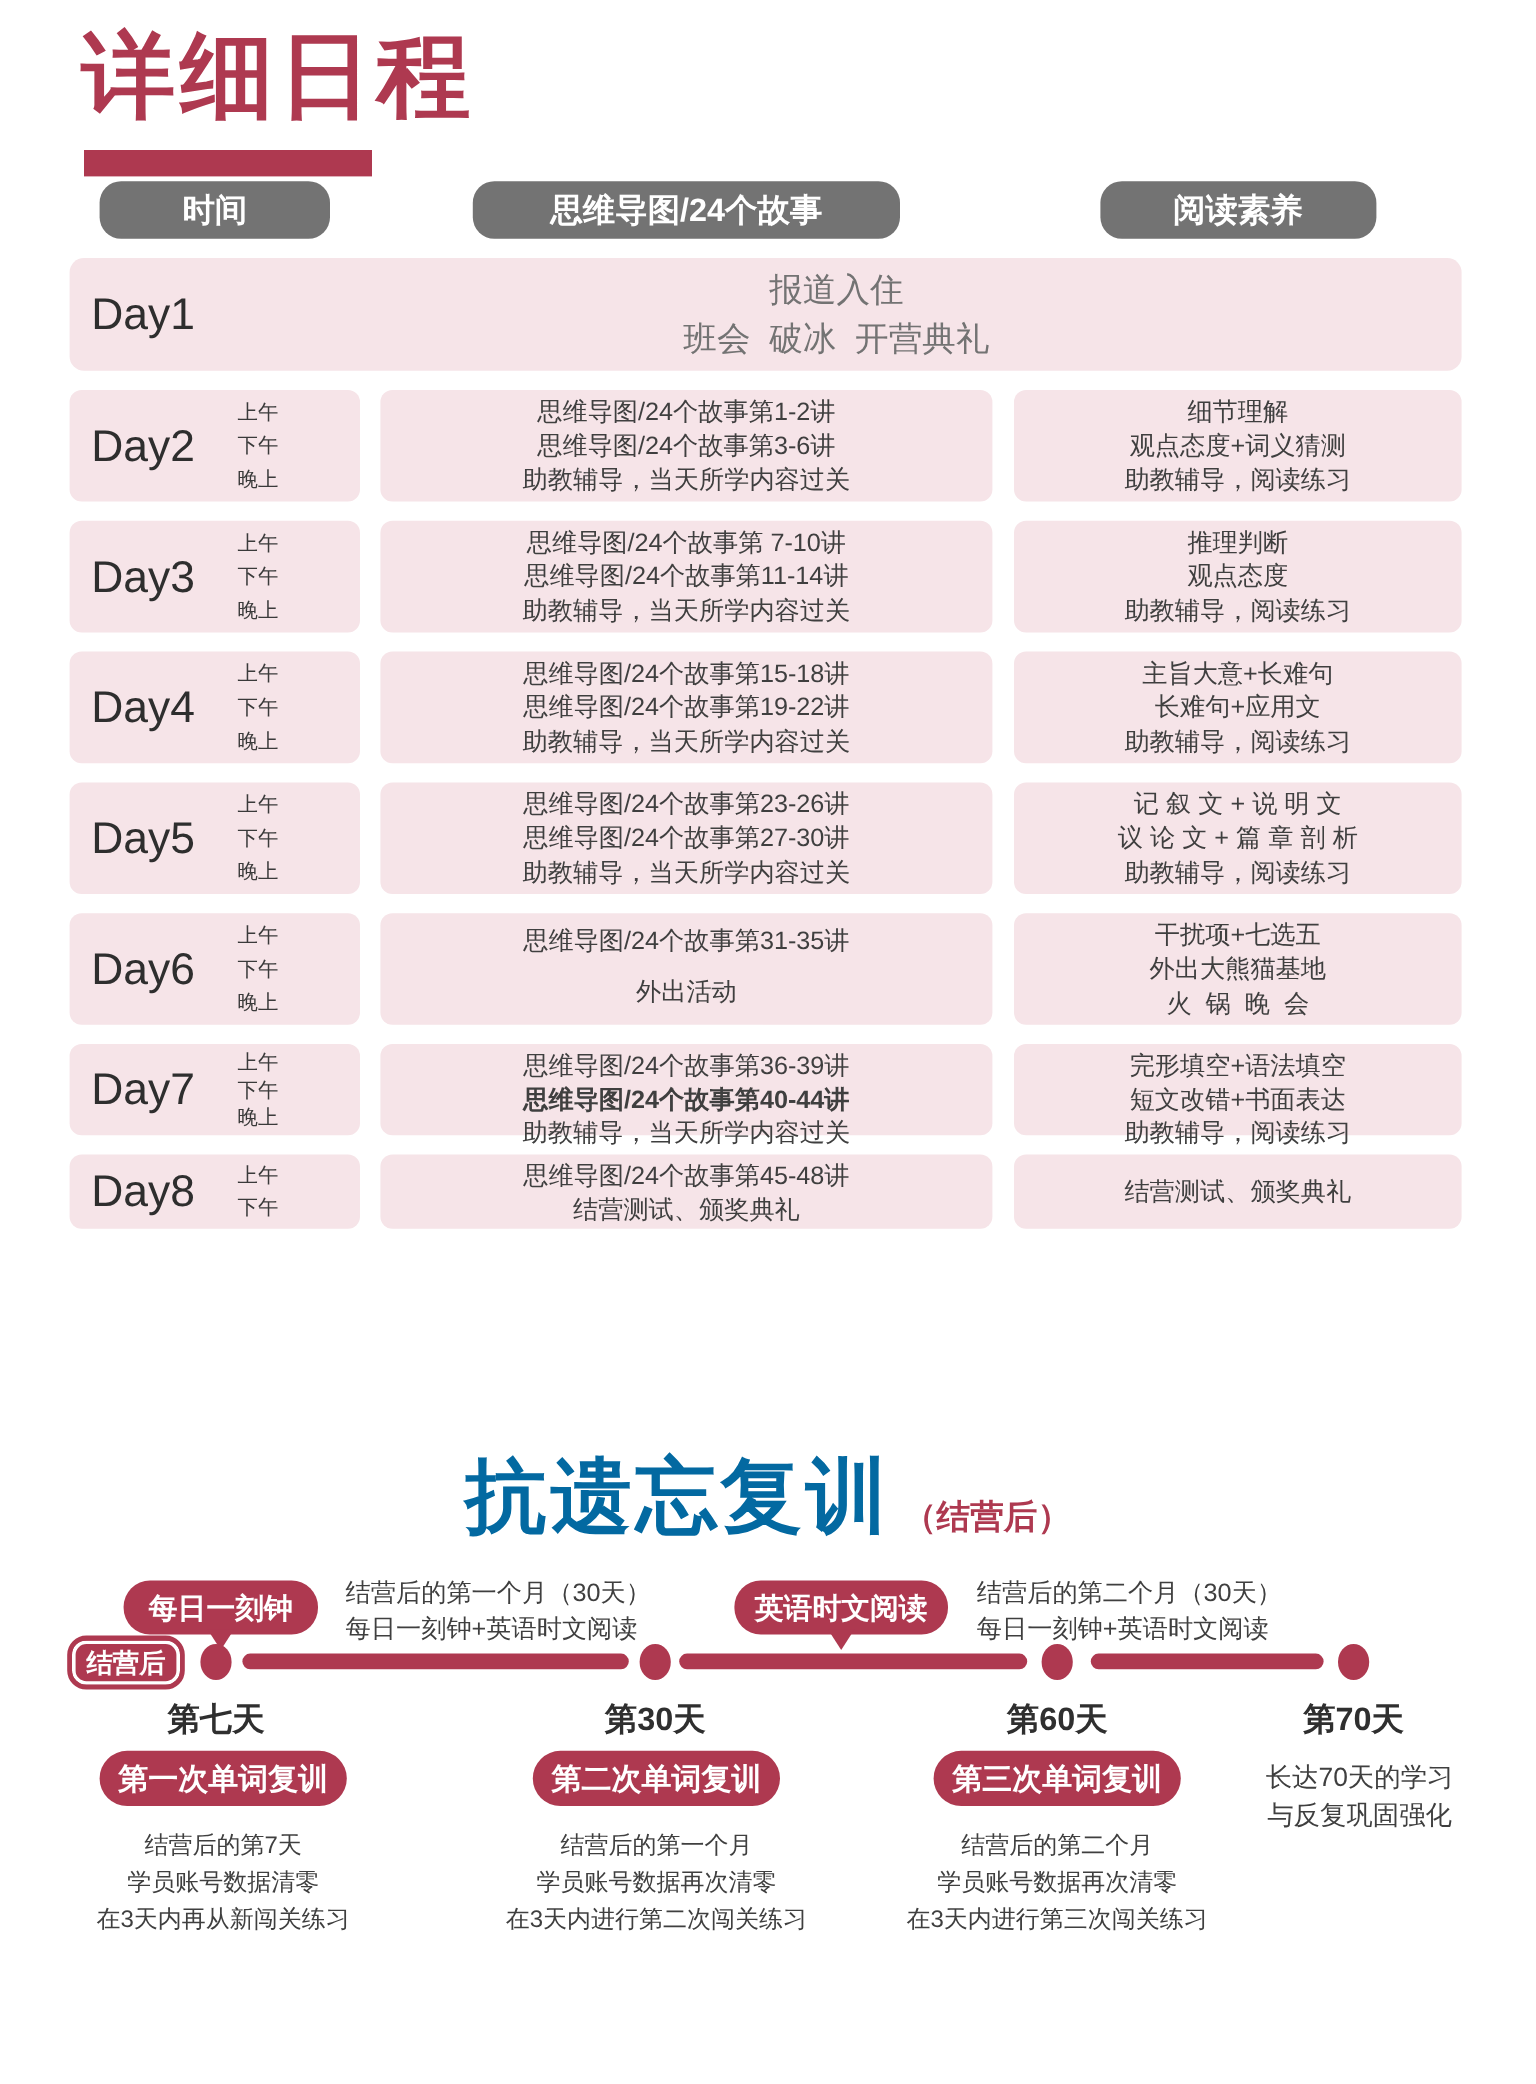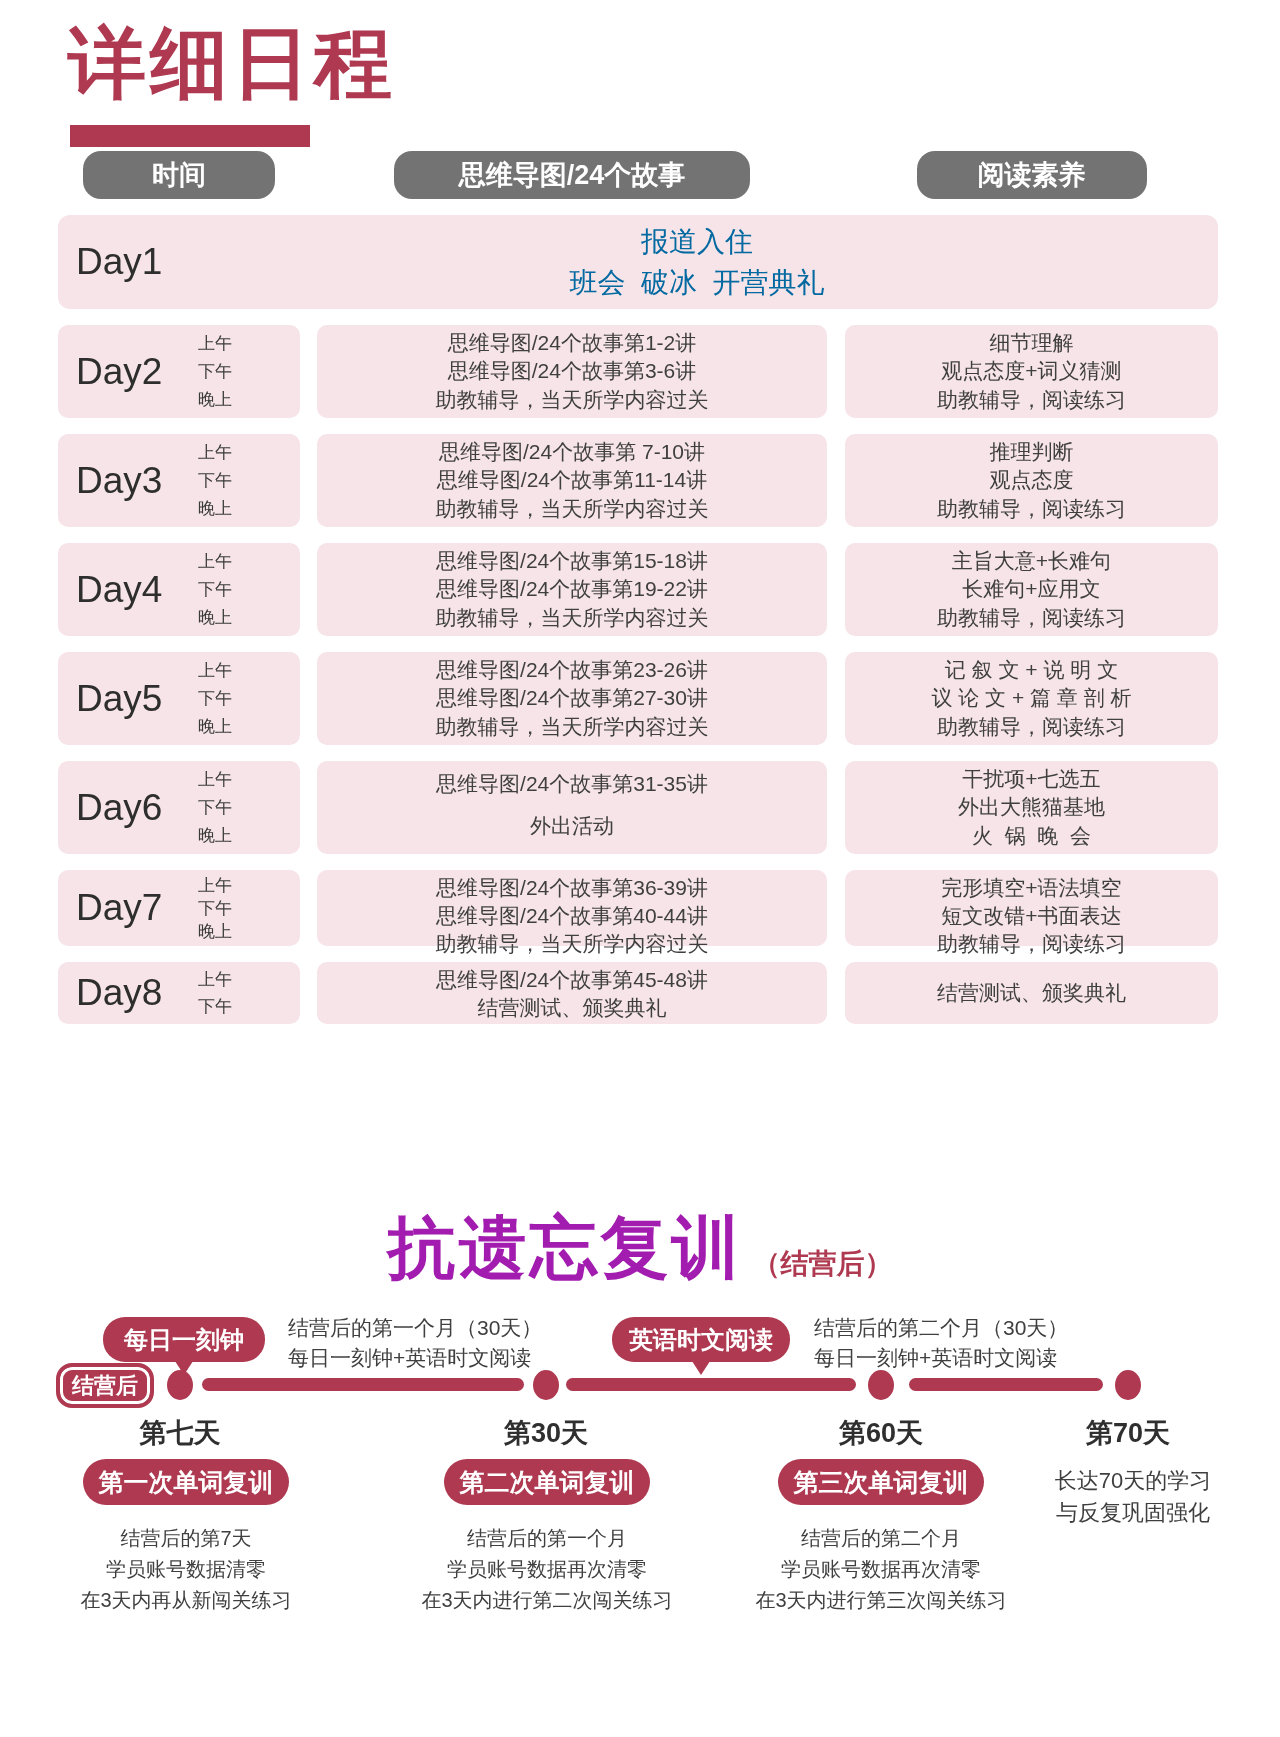--- a/index.html
+++ b/index.html
@@ -32,21 +32,21 @@
   .hpill.p2{width:356px;}
   .hpill.p3{width:230px;}
 
   .day1-row{
     display:flex;width:1160px;height:94px;background:#F6E4E8;border-radius:12px;
     margin-bottom:16px;align-items:center;
   }
   .day1-label{flex:none;width:100px;padding-left:18px;font-size:37px;color:#2e2e2e;}
   .day1-content{
     flex:1;display:flex;flex-direction:column;align-items:center;justify-content:center;
-    font-size:28px;color:#0369a1;line-height:41px;white-space:pre-wrap;
+    font-size:28px;color:#737373;line-height:41px;white-space:pre-wrap;
   }
 
   .day-row{display:flex;margin-bottom:16px;}
   .cell{background:#F6E4E8;border-radius:10px;}
   .left-cell{width:242px;margin-right:17px;display:flex;}
   .day-label{
     flex:none;width:100px;padding-left:18px;align-self:center;
     font-size:37px;color:#2e2e2e;
   }
   .times{flex:none;width:78px;display:flex;flex-direction:column;padding:4px 0;}
@@ -57,21 +57,21 @@
   .right-cell{width:373px;}
   .cline{
     display:flex;align-items:center;justify-content:center;
     font-size:21px;color:#3f3f3f;white-space:pre-wrap;
   }
 
   
   .review-title{
     margin-top:175px;height:88px;display:flex;align-items:flex-end;justify-content:center;
   }
-  .review-title .big{font-size:68px;line-height:80px;font-weight:900;color:#a21caf;letter-spacing:3px;}
+  .review-title .big{font-size:68px;line-height:80px;font-weight:900;color:#0369a1;letter-spacing:3px;}
   .review-title .small{font-size:28px;line-height:46px;font-weight:700;color:#AE3950;margin-left:10px;}
 
   .timeline{position:relative;margin-top:24px;height:340px;width:1280px;}
   .bubble{
     position:absolute;background:#AE3950;color:#fff;font-weight:700;font-size:24px;
     height:45px;border-radius:22px;display:flex;align-items:center;justify-content:center;
   }
   .bubble .tail{
     position:absolute;top:41px;left:50%;margin-left:-11px;width:0;height:0;
     border-left:11px solid transparent;border-right:11px solid transparent;
@@ -241,21 +241,21 @@
           <div class="cell left-cell">
             <div class="day-label">Day7</div>
             <div class="times">
               <div class="time">上午</div>
               <div class="time">下午</div>
               <div class="time">晚上</div>
             </div>
           </div>
           <div class="cell content-cell mid-cell">
             <div class="cline" style="flex-grow: 1;">思维导图/24个故事第36-39讲</div>
-            <div class="cline" style="flex-grow: 1;">思维导图/24个故事第40-44讲</div>
+            <div class="cline" style="flex-grow: 1; font-weight: bold;">思维导图/24个故事第40-44讲</div>
             <div class="cline" style="flex-grow: 1;">助教辅导，当天所学内容过关</div>
           </div>
           <div class="cell content-cell right-cell">
             <div class="cline" style="flex-grow: 1;">完形填空+语法填空</div>
             <div class="cline" style="flex-grow: 1;">短文改错+书面表达</div>
             <div class="cline" style="flex-grow: 1;">助教辅导，阅读练习</div>
           </div>
         </div>
         <div class="day-row" style="height: 62px;">
           <div class="cell left-cell">

